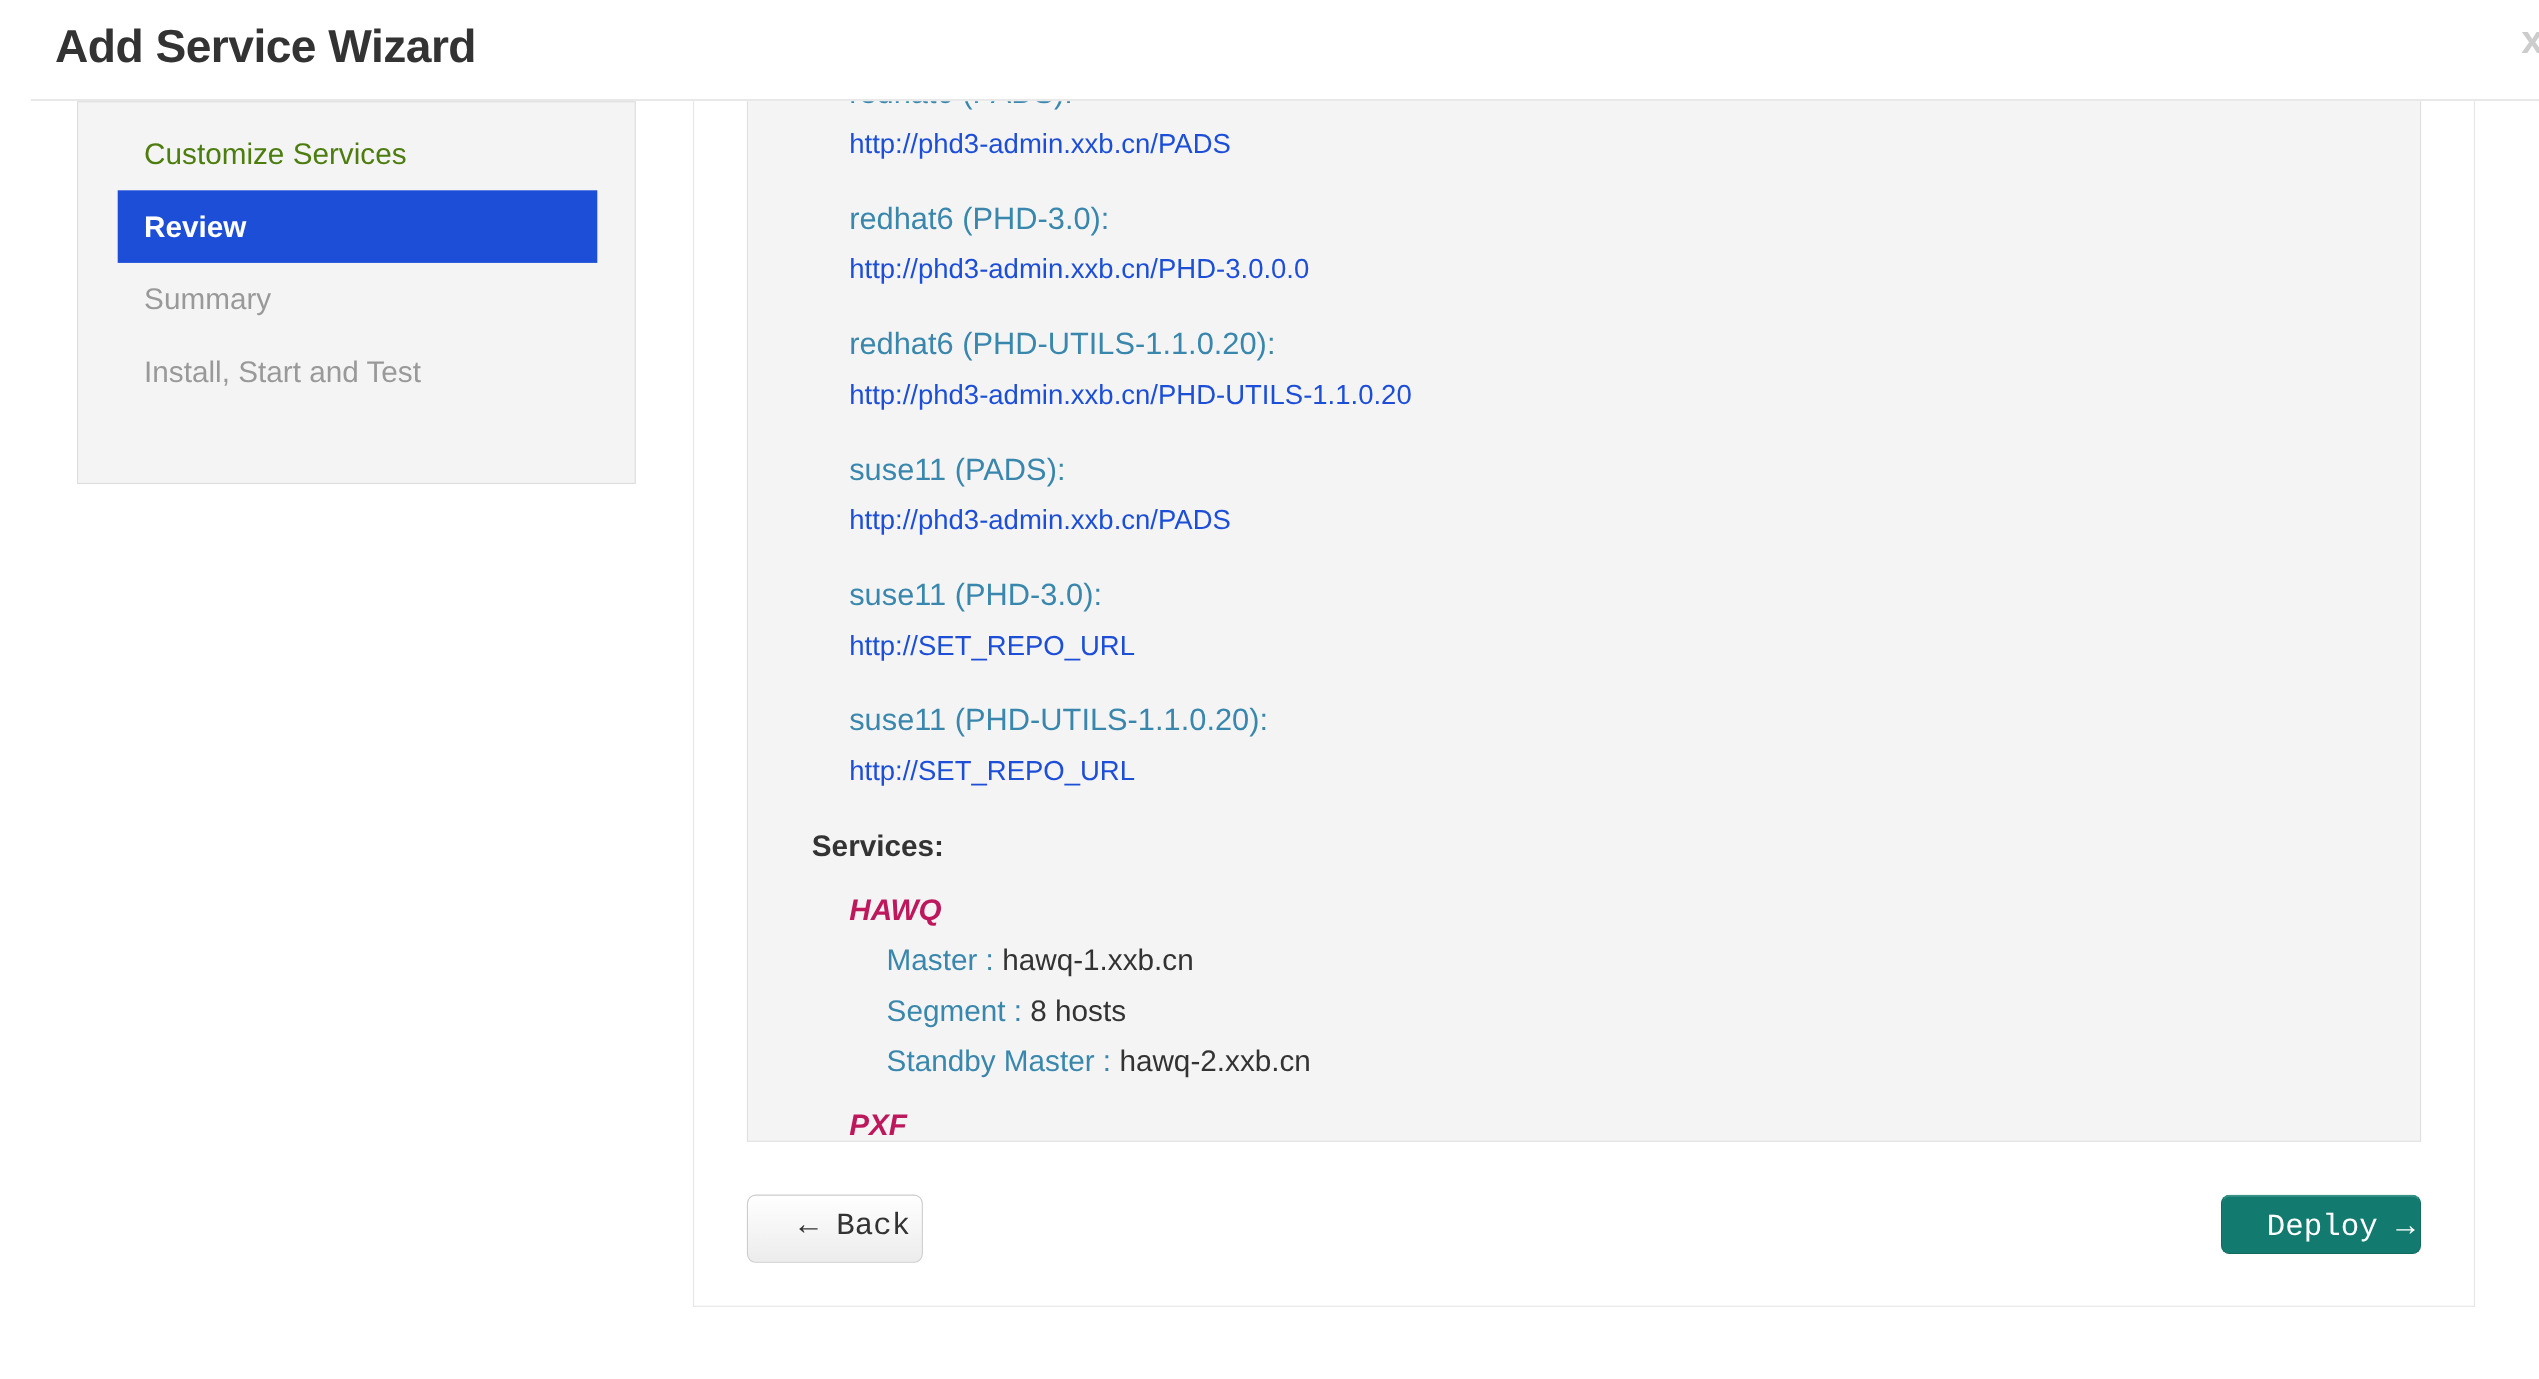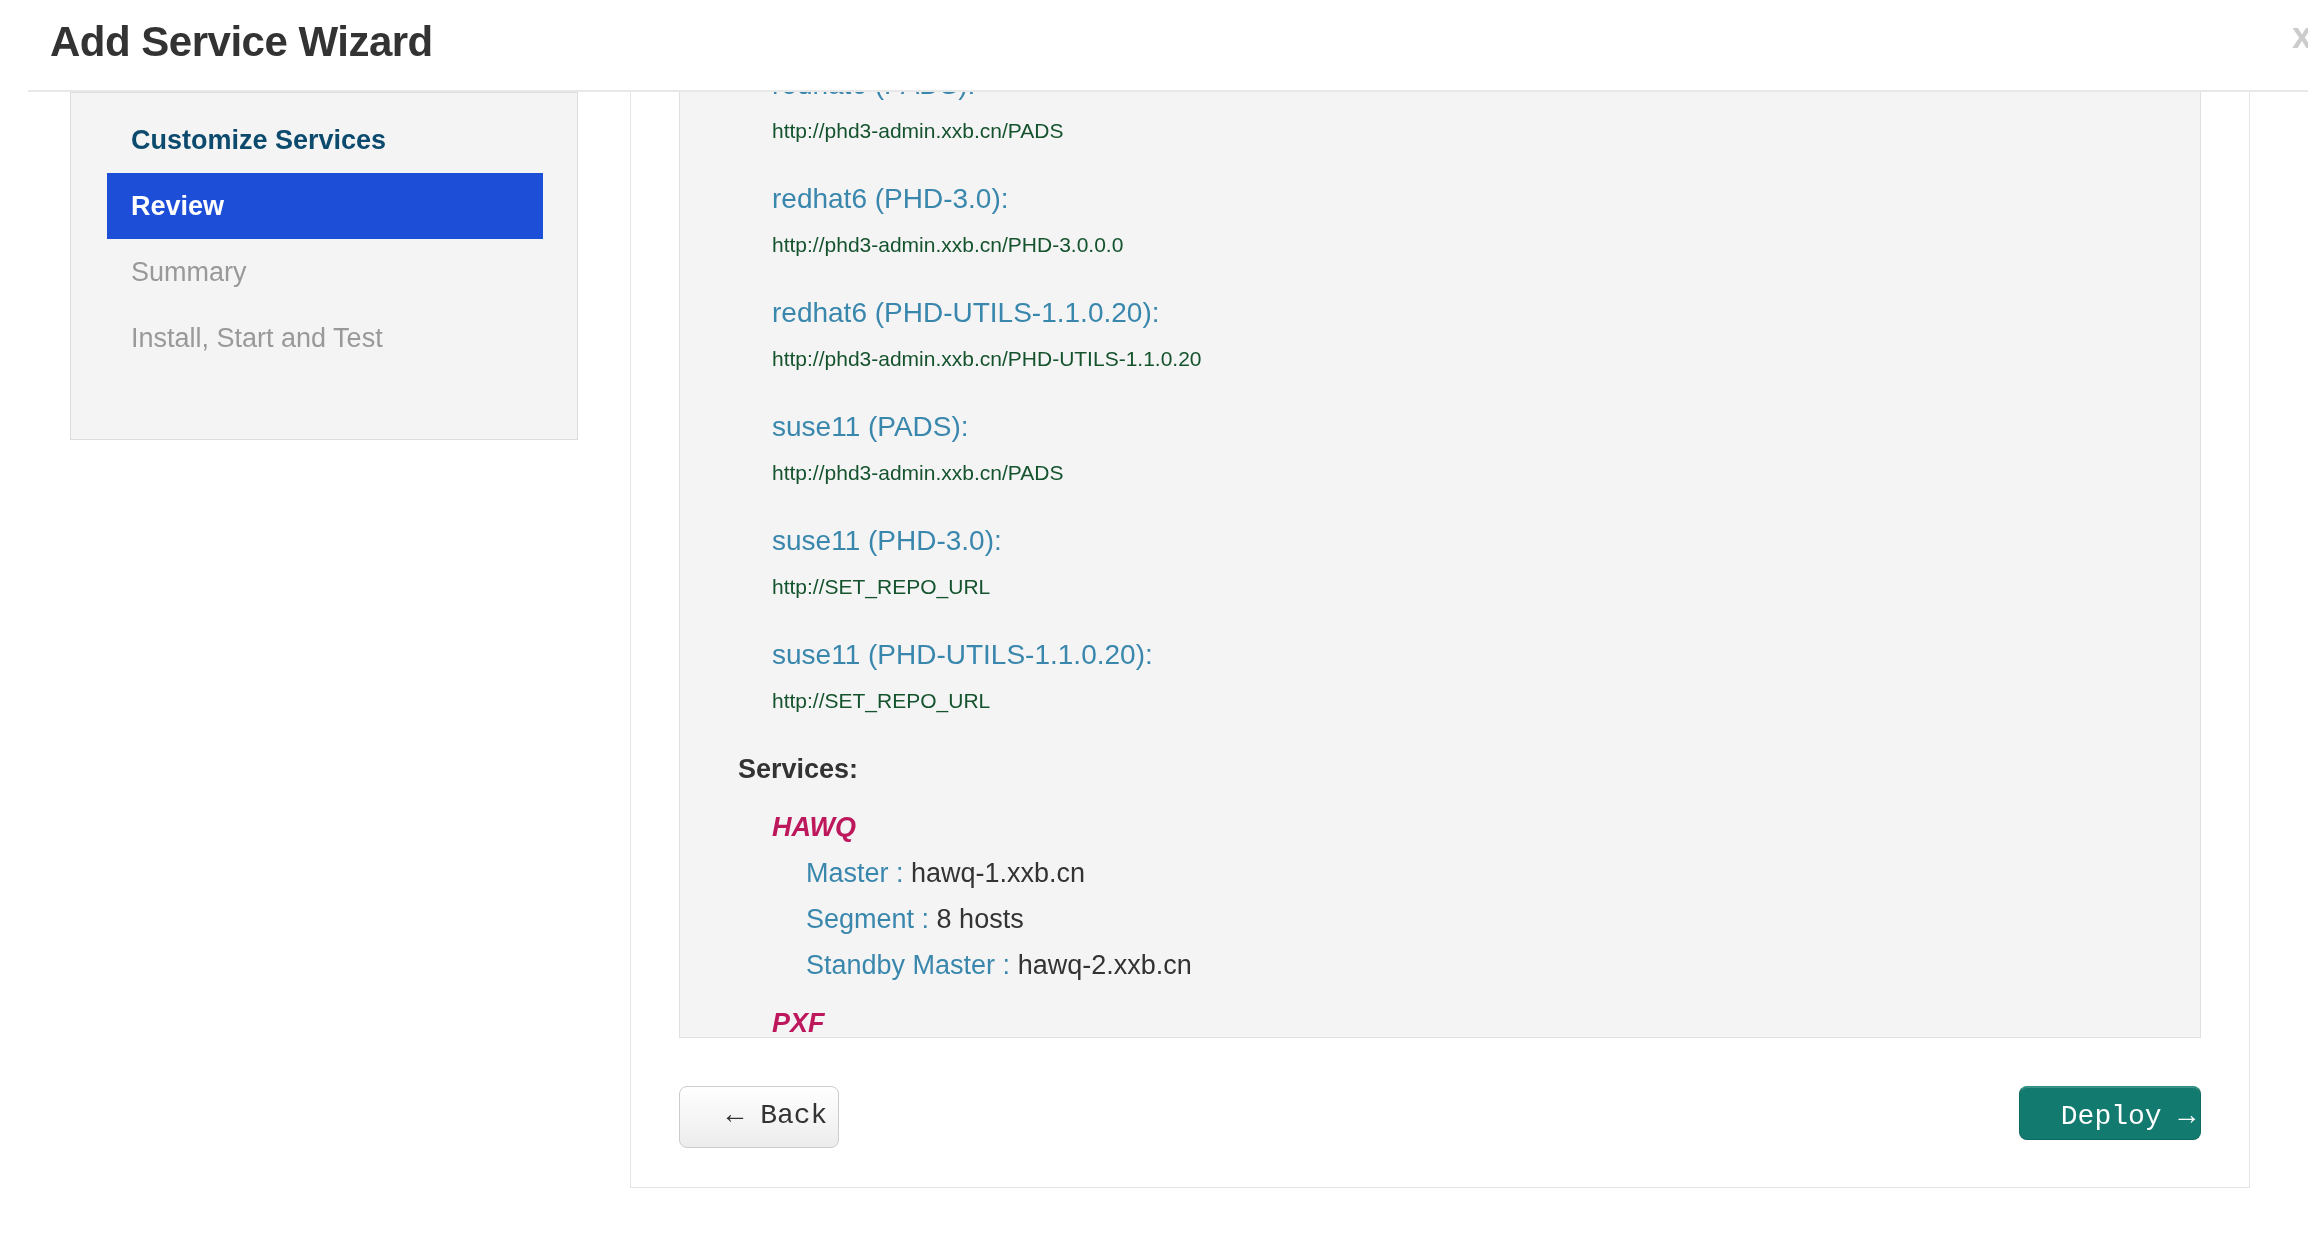--- a/index.html
+++ b/index.html
@@ -66,21 +66,21 @@
     width: 436px;
   }
   .nav-item {
     height: 66px;
     line-height: 66px;
     padding-left: 24px;
     font-size: 27px;
     white-space: nowrap;
     cursor: pointer;
   }
-  .nav-item.link   { color: #0c4a6e; font-weight: bold; }
+  .nav-item.link   { color: #4d7c0f; }
   .nav-item.active { color: #ffffff; background: #1d4ed8; font-weight: bold; }
   .nav-item.muted  { color: #999999; cursor: default; }
 
   
   .content-col {
     position: absolute;
     left: 630px; top: 0px;
     width: 1620px;
     height: 1096px;
     background: #ffffff;
@@ -109,22 +109,22 @@
   .repo-block { padding: 0 0 0 0; margin-bottom: 22px; }
   .repo-label {
     padding-left: 92px;
     font-size: 28px;
     color: #3a87ad;
     line-height: 46px;
     white-space: nowrap;
   }
   .repo-url {
     padding-left: 92px;
-    font-size: 21px;
-    color: #14532d;
+    font-size: 25px;
+    color: #1d4ed8;
     line-height: 46px;
     white-space: nowrap;
   }
 
   .services-heading {
     padding-left: 58px;
     margin-top: 16px;
     font-size: 27px;
     font-weight: bold;
     color: #333333;

